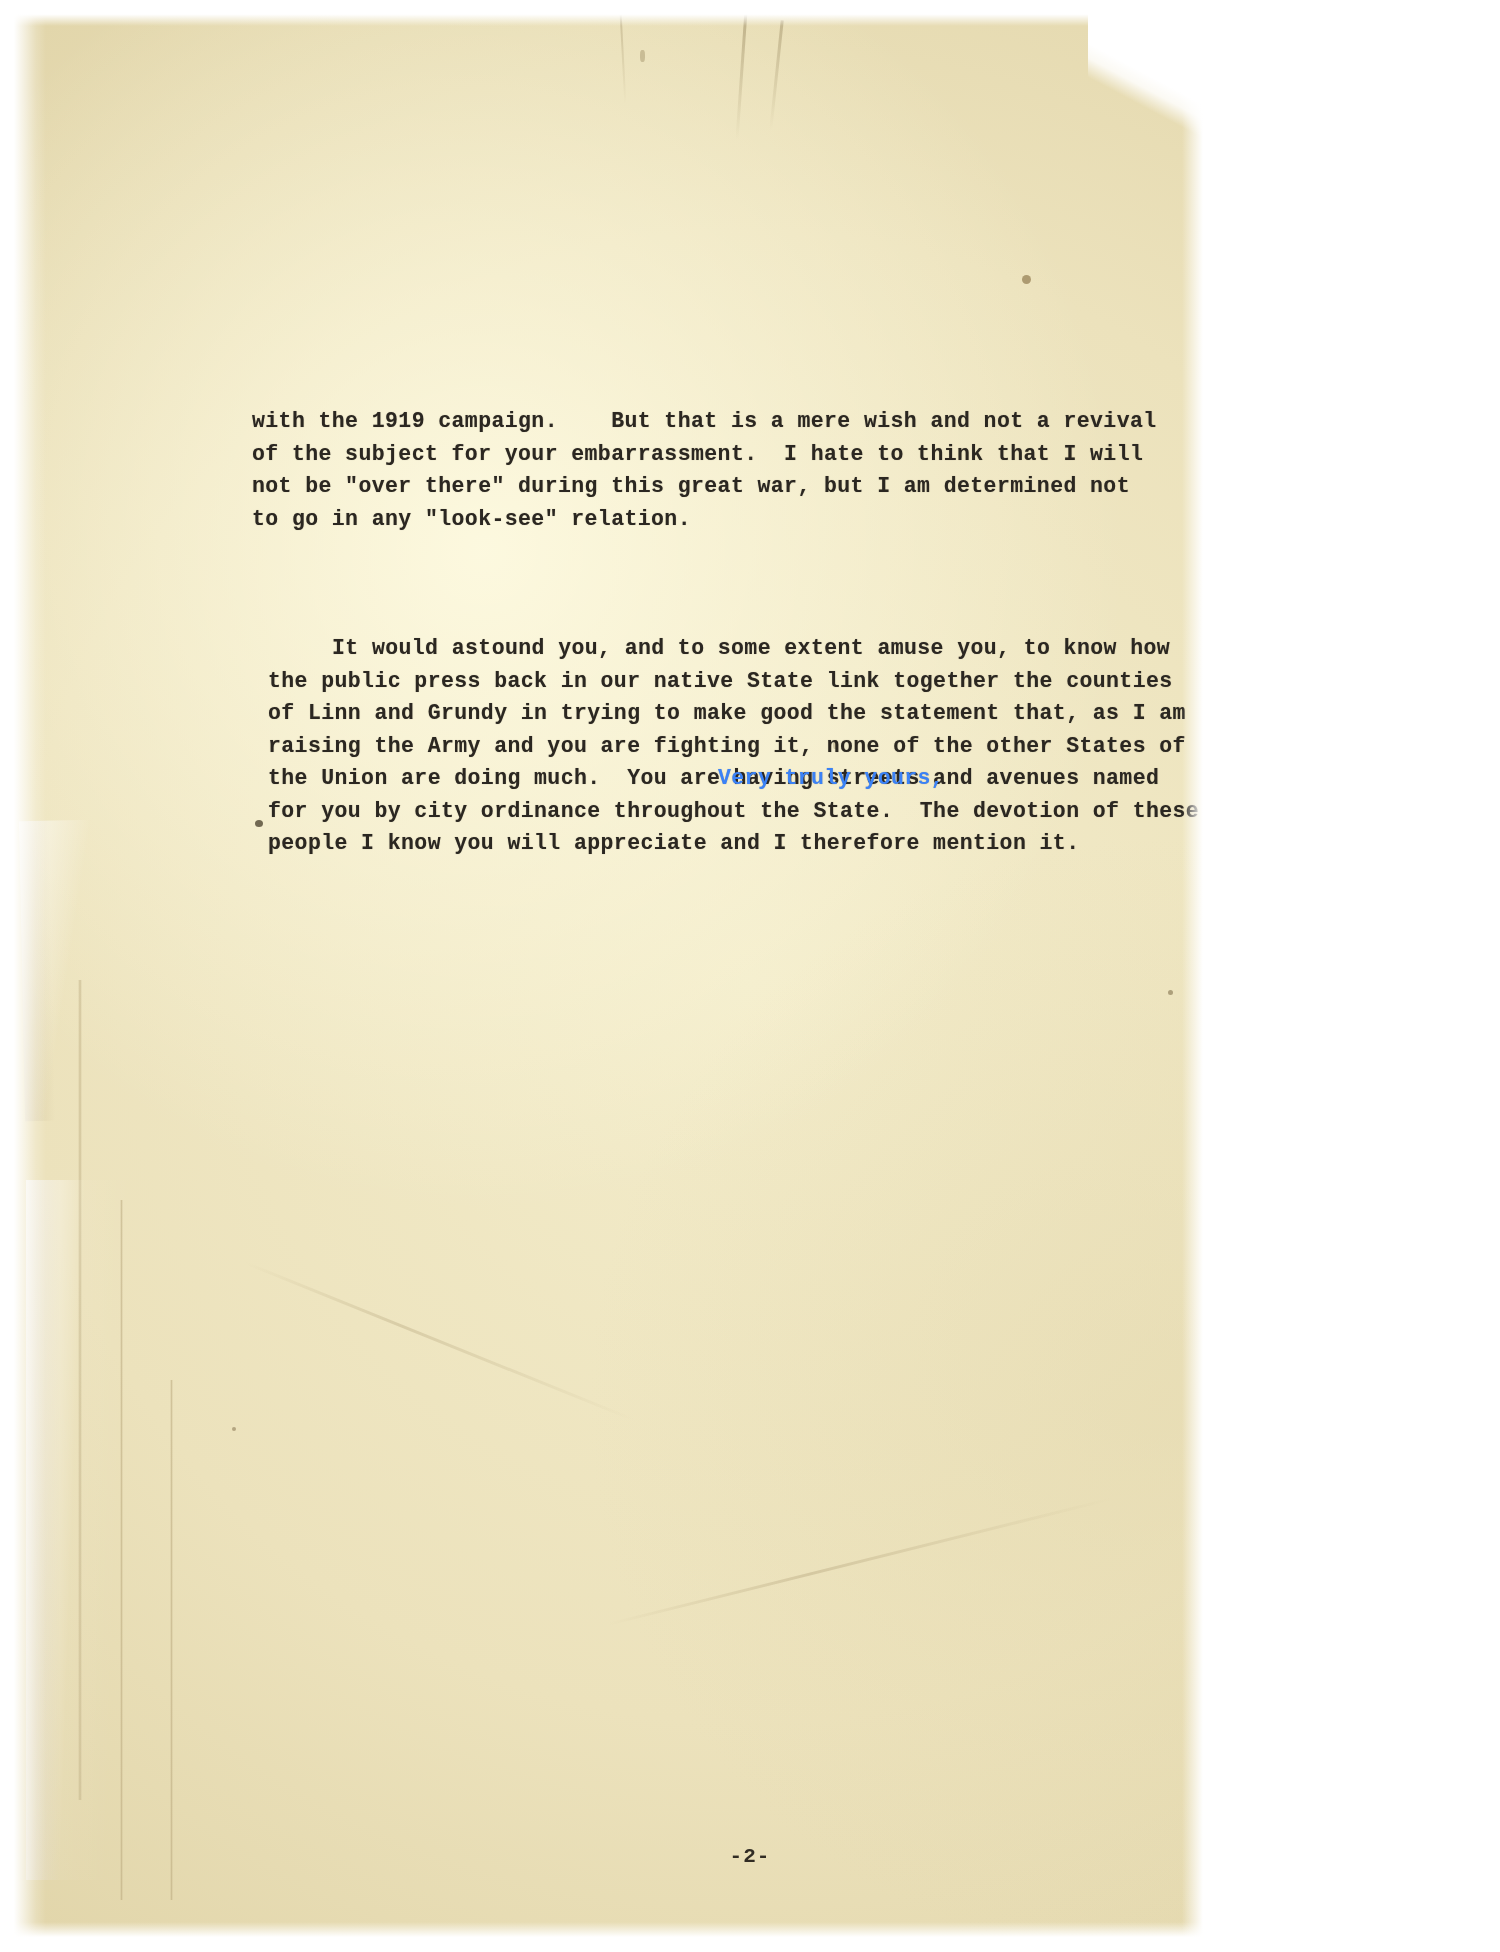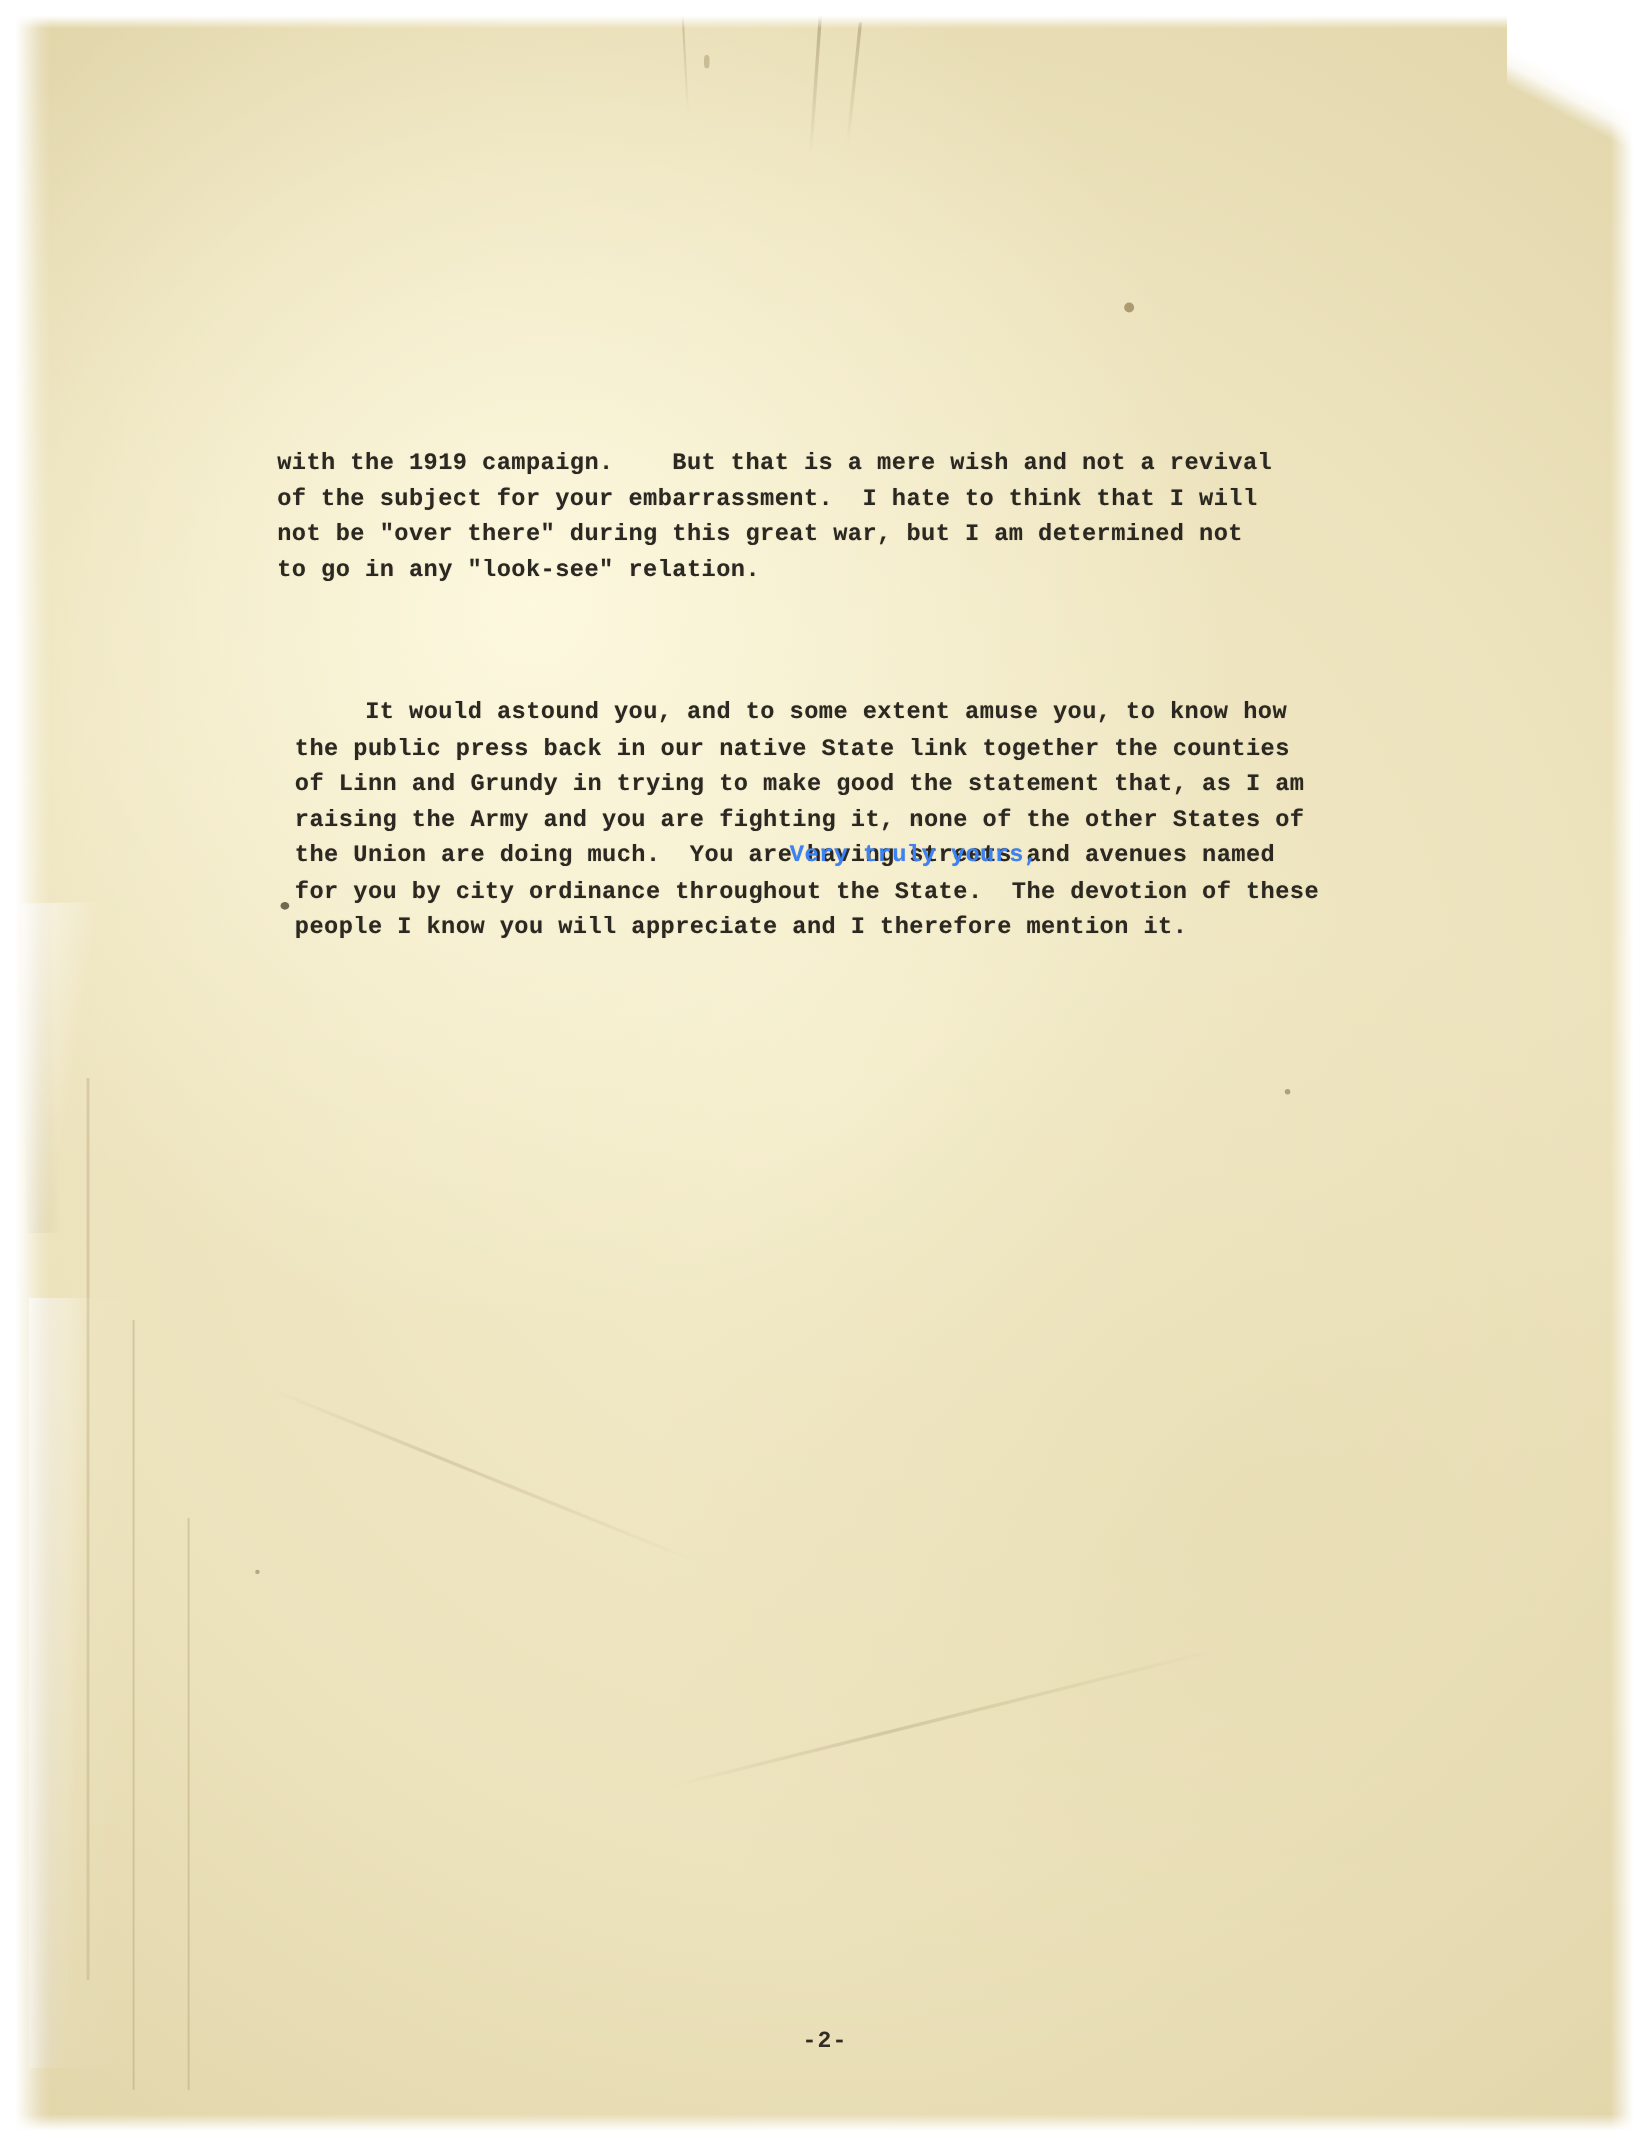--- a/index.html
+++ b/index.html
@@ -2,21 +2,21 @@
 <html><head>
 <meta charset="utf-8">
 <style>
   html, body {
     margin: 0;
     padding: 0;
     background: #ffffff;
   }
   #page {
     position: relative;
-    width: 1500px;
+    width: 1218px;
     height: 1952px;
     overflow: hidden;
     background: #fdfdfb;
     font-family: "Liberation Mono", "DejaVu Sans Mono", monospace;
   }
 
   
   .paper {
     position: absolute;
     left: 10px;

